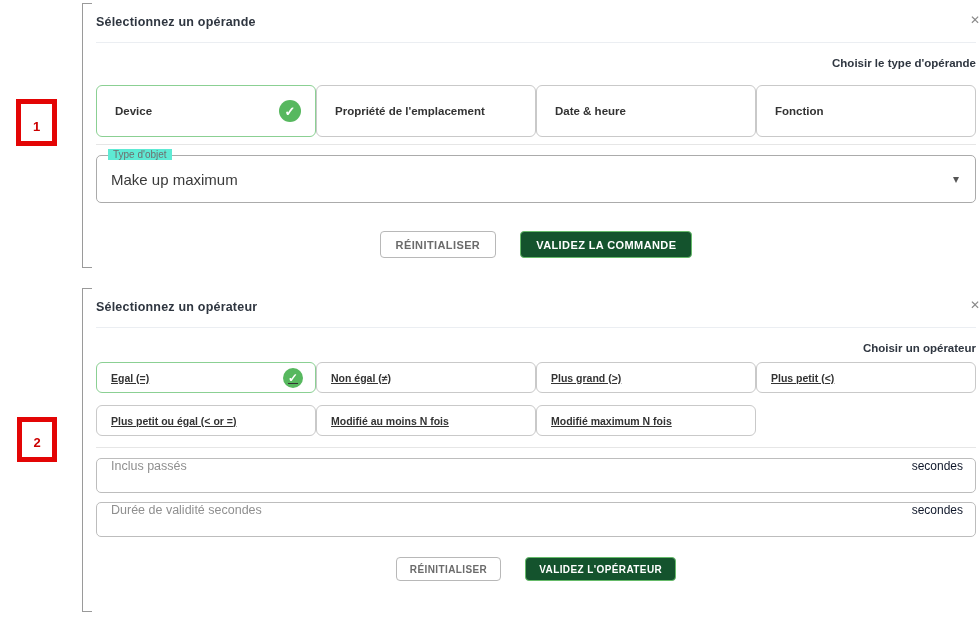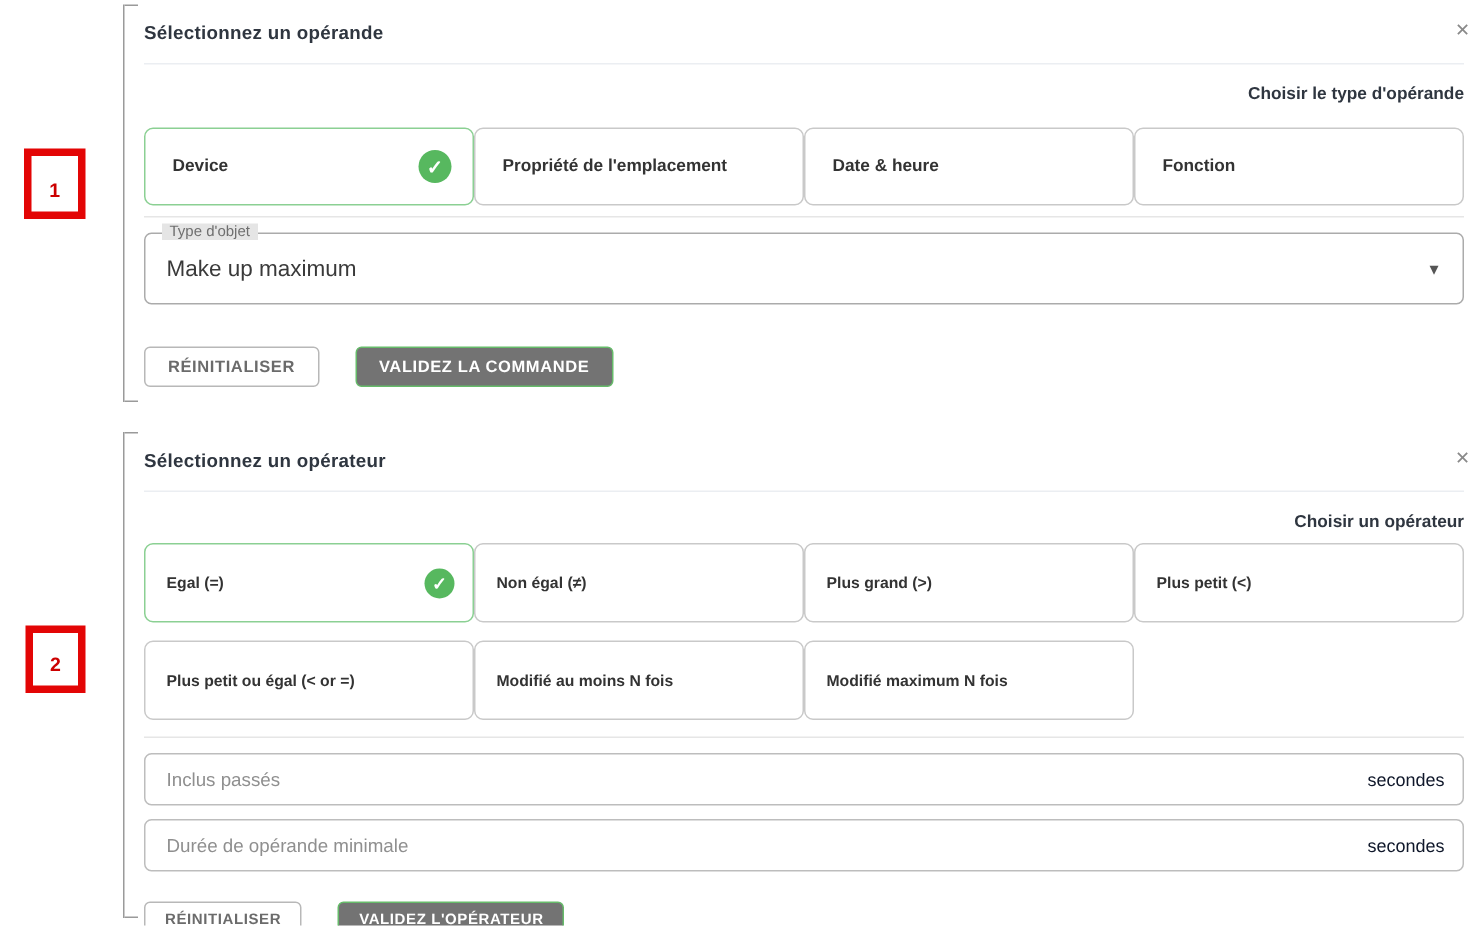--- a/index.html
+++ b/index.html
@@ -27,56 +27,56 @@
   .section-label { font-size:11.5px; font-weight:bold; color:#2f3640; margin-top:14px;text-align:right; }
 
   
   .options-grid { display:grid; grid-template-columns:repeat(4,1fr); }
   #operand-modal .options-grid { margin-top:16px; }
   #operator-modal .options-grid { margin-top:8px; row-gap:12px; }
   .opt-card { border:1px solid #c9c9c9; border-radius:6px; background:#fff;
     display:flex; align-items:center; justify-content:space-between;
     cursor:pointer; }
   #operand-modal .opt-card { height:52px; padding:0 14px 0 18px; }
-  #operator-modal .opt-card { height:53px; padding:0 12px 0 14px; }
+  #operator-modal .opt-card { height:31px; padding:0 12px 0 14px;text-decoration:underline; }
   .opt-card .opt-label { font-weight:bold; color:#333; }
   #operand-modal .opt-label { font-size:11.5px; }
   #operator-modal .opt-label { font-size:10.5px; }
   .opt-card.selected { border-color:#8bd093; }
   .check-badge { background:#57b85f; color:#fff; border-radius:50%;
     display:flex; align-items:center; justify-content:center; font-weight:bold; }
   #operand-modal .check-badge { width:22px; height:22px; font-size:13px; }
   #operator-modal .check-badge { width:20px; height:20px; font-size:12px; }
 
   
   .select-field { position:relative; margin-top:10px; height:48px;
     border:1px solid #ababab; border-radius:5px; display:flex; align-items:center;
     padding:0 16px 0 14px; cursor:pointer; }
   .select-field .float-label { position:absolute; top:-7px; left:11px;
-    background:#e5e5e5; padding:0 5px; font-size:10px; color:#6f6f6f; }
+    background:#5eead4; padding:0 5px; font-size:10px; color:#6f6f6f; }
   .select-value { font-size:15px; color:#3a3a3a; flex:1; }
   .caret { font-size:12px; color:#555; }
 
   
   .suffix-input { border:1px solid #bdbdbd; border-radius:5px; height:35px;
-    display:flex; align-items:center; justify-content:space-between;
+    display:flex; align-items:flex-start; justify-content:space-between;
     padding:0 12px 0 14px; cursor:text; background:#fff; }
   .suffix-input .placeholder { font-size:12.5px; color:#8f8f8f; }
   .suffix-input .suffix { font-size:12px; color:#0f172a; }
   #operator-modal .suffix-input.first { margin-top:10px; }
   #operator-modal .suffix-input.second { margin-top:9px; }
 
   
-  .footer { display:flex; justify-content:flex-start; align-items:center; gap:24px; }
+  .footer { display:flex; justify-content:center; align-items:center; gap:24px; }
   #operand-modal .footer { margin-top:28px; }
   #operator-modal .footer { margin-top:20px; }
   .btn { border-radius:4px; font-weight:bold; letter-spacing:.4px;
     display:inline-flex; align-items:center; justify-content:center; cursor:pointer; }
   .btn.outline { background:#fff; border:1px solid #b8b8b8; color:#6b6b6b; }
-  .btn.green { background:#737373; border:1px solid #66bb6a; color:#ffffff; }
+  .btn.green { background:#14532d; border:1px solid #66bb6a; color:#ffffff; }
   #operand-modal .btn { height:27px; font-size:11px; padding:0 15px; }
   #operator-modal .btn { height:24px; font-size:10px; padding:0 13px; }
 
   
   .marker { position:absolute; background:#fff; border:5px solid #e30505;
     display:flex; align-items:flex-end; justify-content:center;
     color:#cc0000; font-weight:bold; font-size:13px; }
   #marker-1 { left:16px; top:99px;  width:41px; height:47px; padding-bottom:7px; }
   #marker-2 { left:17px; top:417px; width:40px; height:45px; padding-bottom:7px; }
 </style>
@@ -158,21 +158,21 @@
       </div>
     </div>
 
     <div class="divider gray" style="margin-top:11px;"></div>
 
     <div class="suffix-input first">
       <span class="placeholder">Inclus passés</span>
       <span class="suffix">secondes</span>
     </div>
     <div class="suffix-input second">
-      <span class="placeholder">Durée de opérande minimale</span>
+      <span class="placeholder">Durée de validité secondes</span>
       <span class="suffix">secondes</span>
     </div>
 
     <div class="footer">
       <div class="btn outline">RÉINITIALISER</div>
       <div class="btn green">VALIDEZ L'OPÉRATEUR</div>
     </div>
   </div>
 
   <div class="marker" id="marker-1">1</div>

